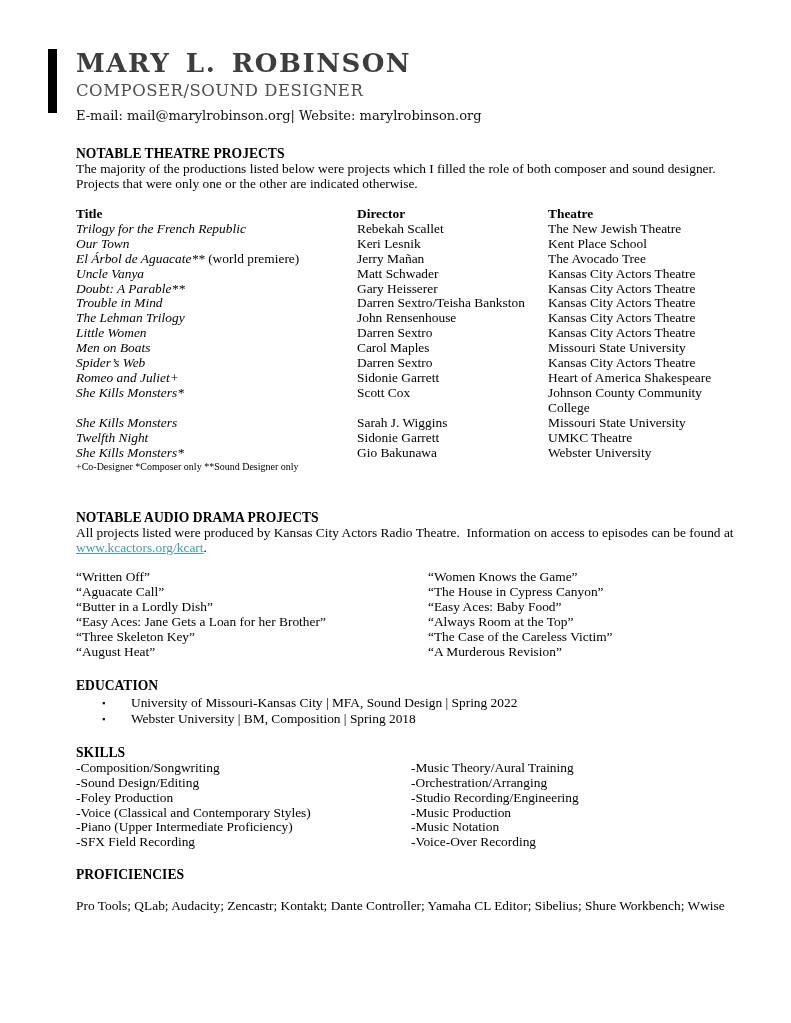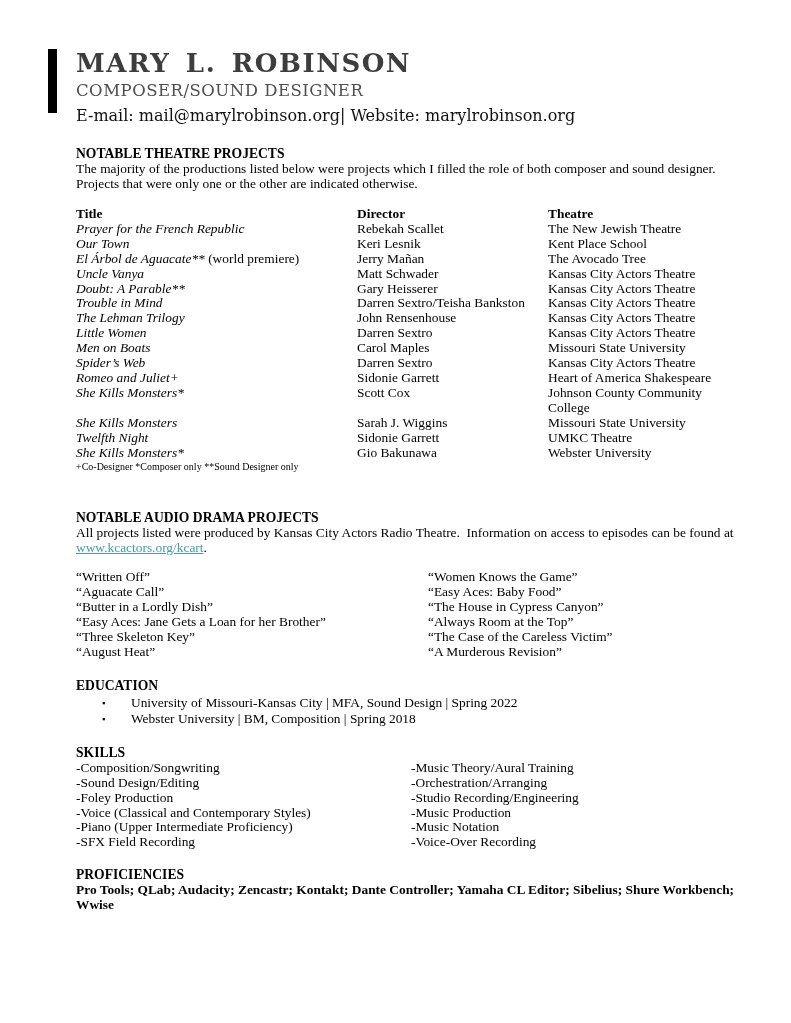--- a/index.html
+++ b/index.html
@@ -42,21 +42,21 @@
     font-family: "DejaVu Serif", serif;
     font-size: 16.5px;
     line-height: 22px;
     font-weight: 400;
     color: #4f4f4f;
     letter-spacing: 0.5px;
     margin-top: 2px;
   }
   .contact {
     font-family: "DejaVu Serif", serif;
-    font-size: 16px;
+    font-size: 13px;
     margin-top: 6px;
     color: #111111;
   }
   
   .section-heading {
     font-weight: bold;
     font-size: 13.6px;
     line-height: 15px;
   }
   .theatre-section { margin-top: 23px; }
@@ -104,21 +104,21 @@
   
   .skills-section { margin-top: 17px; }
   .skills-list {
     margin-top: 1px;
     display: grid;
     grid-template-columns: 335px 1fr;
   }
   .skills-list .cell { line-height: 14.9px; }
   
   .prof-section { margin-top: 17px; }
-  .prof-text { margin-top: 0px; font-weight: bold; }
+  .prof-text { margin-top: 16px; }
 </style>
 </head>
 <body>
 
 <div class="accent-bar"></div>
 
 <div class="content">
 
   <div>
     <div class="name">MARY L. ROBINSON</div>
@@ -132,21 +132,21 @@
 
     <div class="ttable">
       <div class="trow">
         <div class="col-head">Title</div>
         <div class="col-head">Director</div>
         <div class="col-head">Theatre</div>
       </div>
       <div>
 
           <div class="trow">
-            <div><span class="title-italic">Prayer for the French Republic</span><span></span></div>
+            <div><span class="title-italic">Trilogy for the French Republic</span><span></span></div>
             <div>Rebekah Scallet</div>
             <div>The New Jewish Theatre</div>
           </div>
 
           <div class="trow">
             <div><span class="title-italic">Our Town</span><span></span></div>
             <div>Keri Lesnik</div>
             <div>Kent Place School</div>
           </div>
 
@@ -242,22 +242,22 @@
       <div class="cell">“Written Off”</div>
           <div class="cell">“Aguacate Call”</div>
           <div class="cell">“Butter in a Lordly Dish”</div>
           <div class="cell">“Easy Aces: Jane Gets a Loan for her Brother”</div>
           <div class="cell">“Three Skeleton Key”</div>
           <div class="cell">“August Heat”</div>
         </div>
       <div>
 
       <div class="cell">“Women Knows the Game”</div>
+          <div class="cell">“The House in Cypress Canyon”</div>
           <div class="cell">“Easy Aces: Baby Food”</div>
-          <div class="cell">“The House in Cypress Canyon”</div>
           <div class="cell">“Always Room at the Top”</div>
           <div class="cell">“The Case of the Careless Victim”</div>
           <div class="cell">“A Murderous Revision”</div>
         </div>
     </div>
   </div>
 
   <div class="education-section">
     <div class="section-heading">EDUCATION</div>
     <div class="edu-list">

